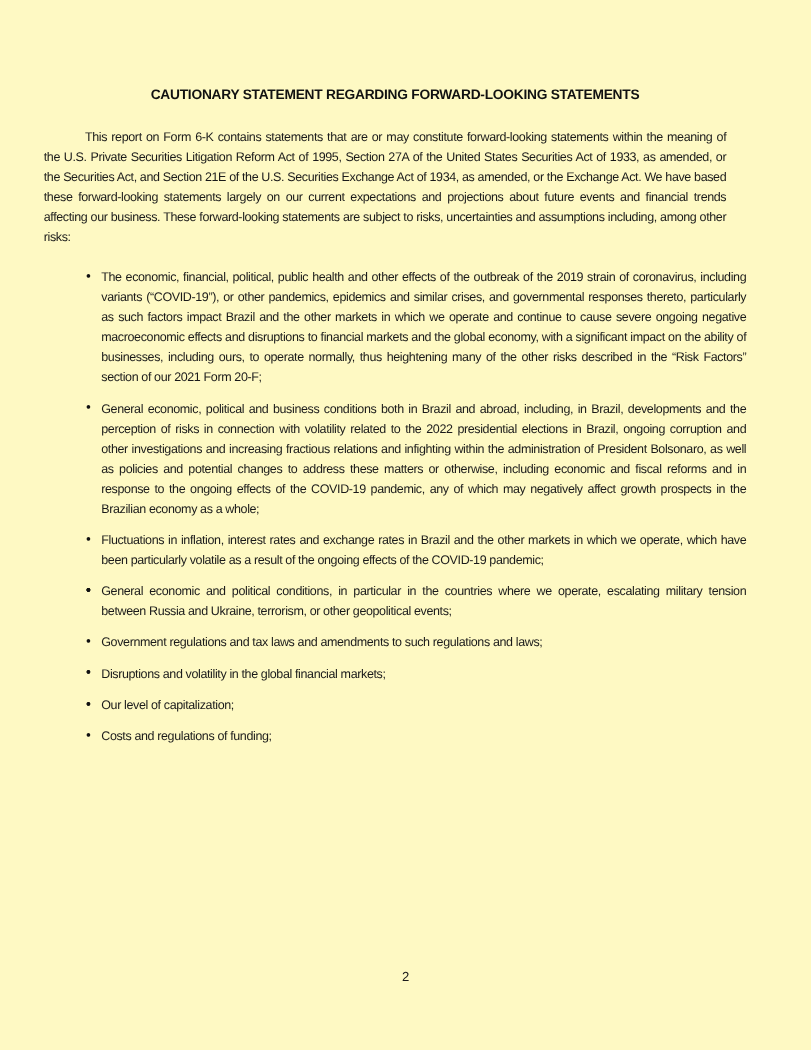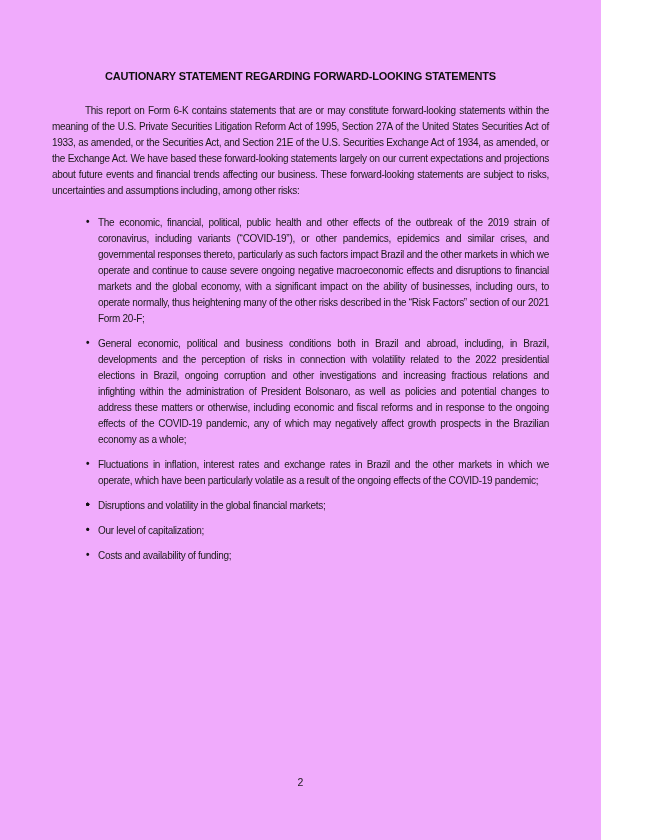--- a/index.html
+++ b/index.html
@@ -9,36 +9,36 @@
   }
   body {
     width: 649px;
     height: 840px;
     overflow: hidden;
     font-family: "Liberation Sans", sans-serif;
     color: #1a1a1a;
   }
   .page {
     position: relative;
-    width: 601px;
+    width: 649px;
     height: 840px;
     box-sizing: border-box;
-    padding: 70px 52px 0 52px;
-    background: #f0abfc;
+    padding: 70px 52px 0 35px;
+    background: #fef9c3;
   }
   .doc-title {
     margin: 0 0 0 0;
     text-align: center;
     font-size: 11px;
     font-weight: bold;
     letter-spacing: -0.2px;
     color: #111;
   }
   .intro {
-    margin: 21px 0 0 0;
+    margin: 21px 16px 0 0;
     text-align: justify;
     font-size: 10px;
     line-height: 16px;
     letter-spacing: -0.3px;
     text-indent: 33px;
     color: #1a1a1a;
   }
   .bullet-list {
     list-style: none;
     margin: 16px 0 0 0;
@@ -80,24 +80,24 @@
 
   <p class="intro">This report on Form 6-K contains statements that are or may constitute forward-looking statements within the meaning of the U.S. Private Securities Litigation Reform Act of 1995, Section 27A of the United States Securities Act of 1933, as amended, or the Securities Act, and Section 21E of the U.S. Securities Exchange Act of 1934, as amended, or the Exchange Act.  We have based these forward-looking statements largely on our current expectations and projections about future events and financial trends affecting our business.  These forward-looking statements are subject to risks, uncertainties and assumptions including, among other risks:</p>
 
   <ul class="bullet-list">
     <li class="bullet-item"><span class="bullet-glyph">•</span><span class="bullet-text">The economic, financial, political, public health and other effects of the outbreak of the 2019 strain of coronavirus, including variants (“COVID-19”), or other pandemics, epidemics and similar crises, and governmental responses thereto, particularly as such factors impact Brazil and the other markets in which we operate and continue to cause severe ongoing negative macroeconomic effects and disruptions to financial markets and the global economy, with a significant impact on the ability of businesses, including ours, to operate normally, thus heightening many of the other risks described in the “Risk Factors” section of our 2021 Form 20-F;</span></li>
     <li class="bullet-item"><span class="bullet-glyph">•</span><span class="bullet-text">General economic, political and business conditions both in Brazil and abroad, including, in Brazil, developments and the perception of risks in connection with volatility related to the 2022 presidential elections in Brazil, ongoing corruption and other investigations and increasing fractious relations and infighting within the administration of President Bolsonaro, as well as policies and potential changes to address these matters or otherwise, including economic and fiscal reforms and in response to the ongoing effects of the COVID-19 pandemic, any of which may negatively affect growth prospects in the Brazilian economy as a whole;</span></li>
     <li class="bullet-item"><span class="bullet-glyph">•</span><span class="bullet-text">Fluctuations in inflation, interest rates and exchange rates in Brazil and the other markets in which we operate, which have been particularly volatile as a result of the ongoing effects of the COVID-19 pandemic;</span></li>
     <li class="bullet-item"><span class="bullet-glyph">•</span></li>
     <li class="bullet-item"><span class="bullet-glyph">•</span></li>
     <li class="bullet-item"><span class="bullet-glyph">•</span></li>
-    <li class="bullet-item"><span class="bullet-glyph">•</span></li>
-    <li class="bullet-item"><span class="bullet-glyph">•</span></li>
+    <li class="bullet-item"><span class="bullet-glyph">•</span><span class="bullet-text">General economic and political conditions, in particular in the countries where we operate, escalating military tension between Russia and Ukraine, terrorism, or other geopolitical events;</span></li>
+    <li class="bullet-item"><span class="bullet-glyph">•</span><span class="bullet-text">Government regulations and tax laws and amendments to such regulations and laws;</span></li>
     <li class="bullet-item"><span class="bullet-glyph">•</span></li>
     <li class="bullet-item"><span class="bullet-glyph">•</span><span class="bullet-text">Disruptions and volatility in the global financial markets;</span></li>
     <li class="bullet-item"><span class="bullet-glyph">•</span></li>
     <li class="bullet-item"><span class="bullet-glyph">•</span><span class="bullet-text">Our level of capitalization;</span></li>
-    <li class="bullet-item"><span class="bullet-glyph">•</span><span class="bullet-text">Costs and availability of funding;</span></li>
+    <li class="bullet-item"><span class="bullet-glyph">•</span><span class="bullet-text">Costs and regulations of funding;</span></li>
   </ul>
 
   <div class="page-number">2</div>
 
 </div>
 
 </body></html>

